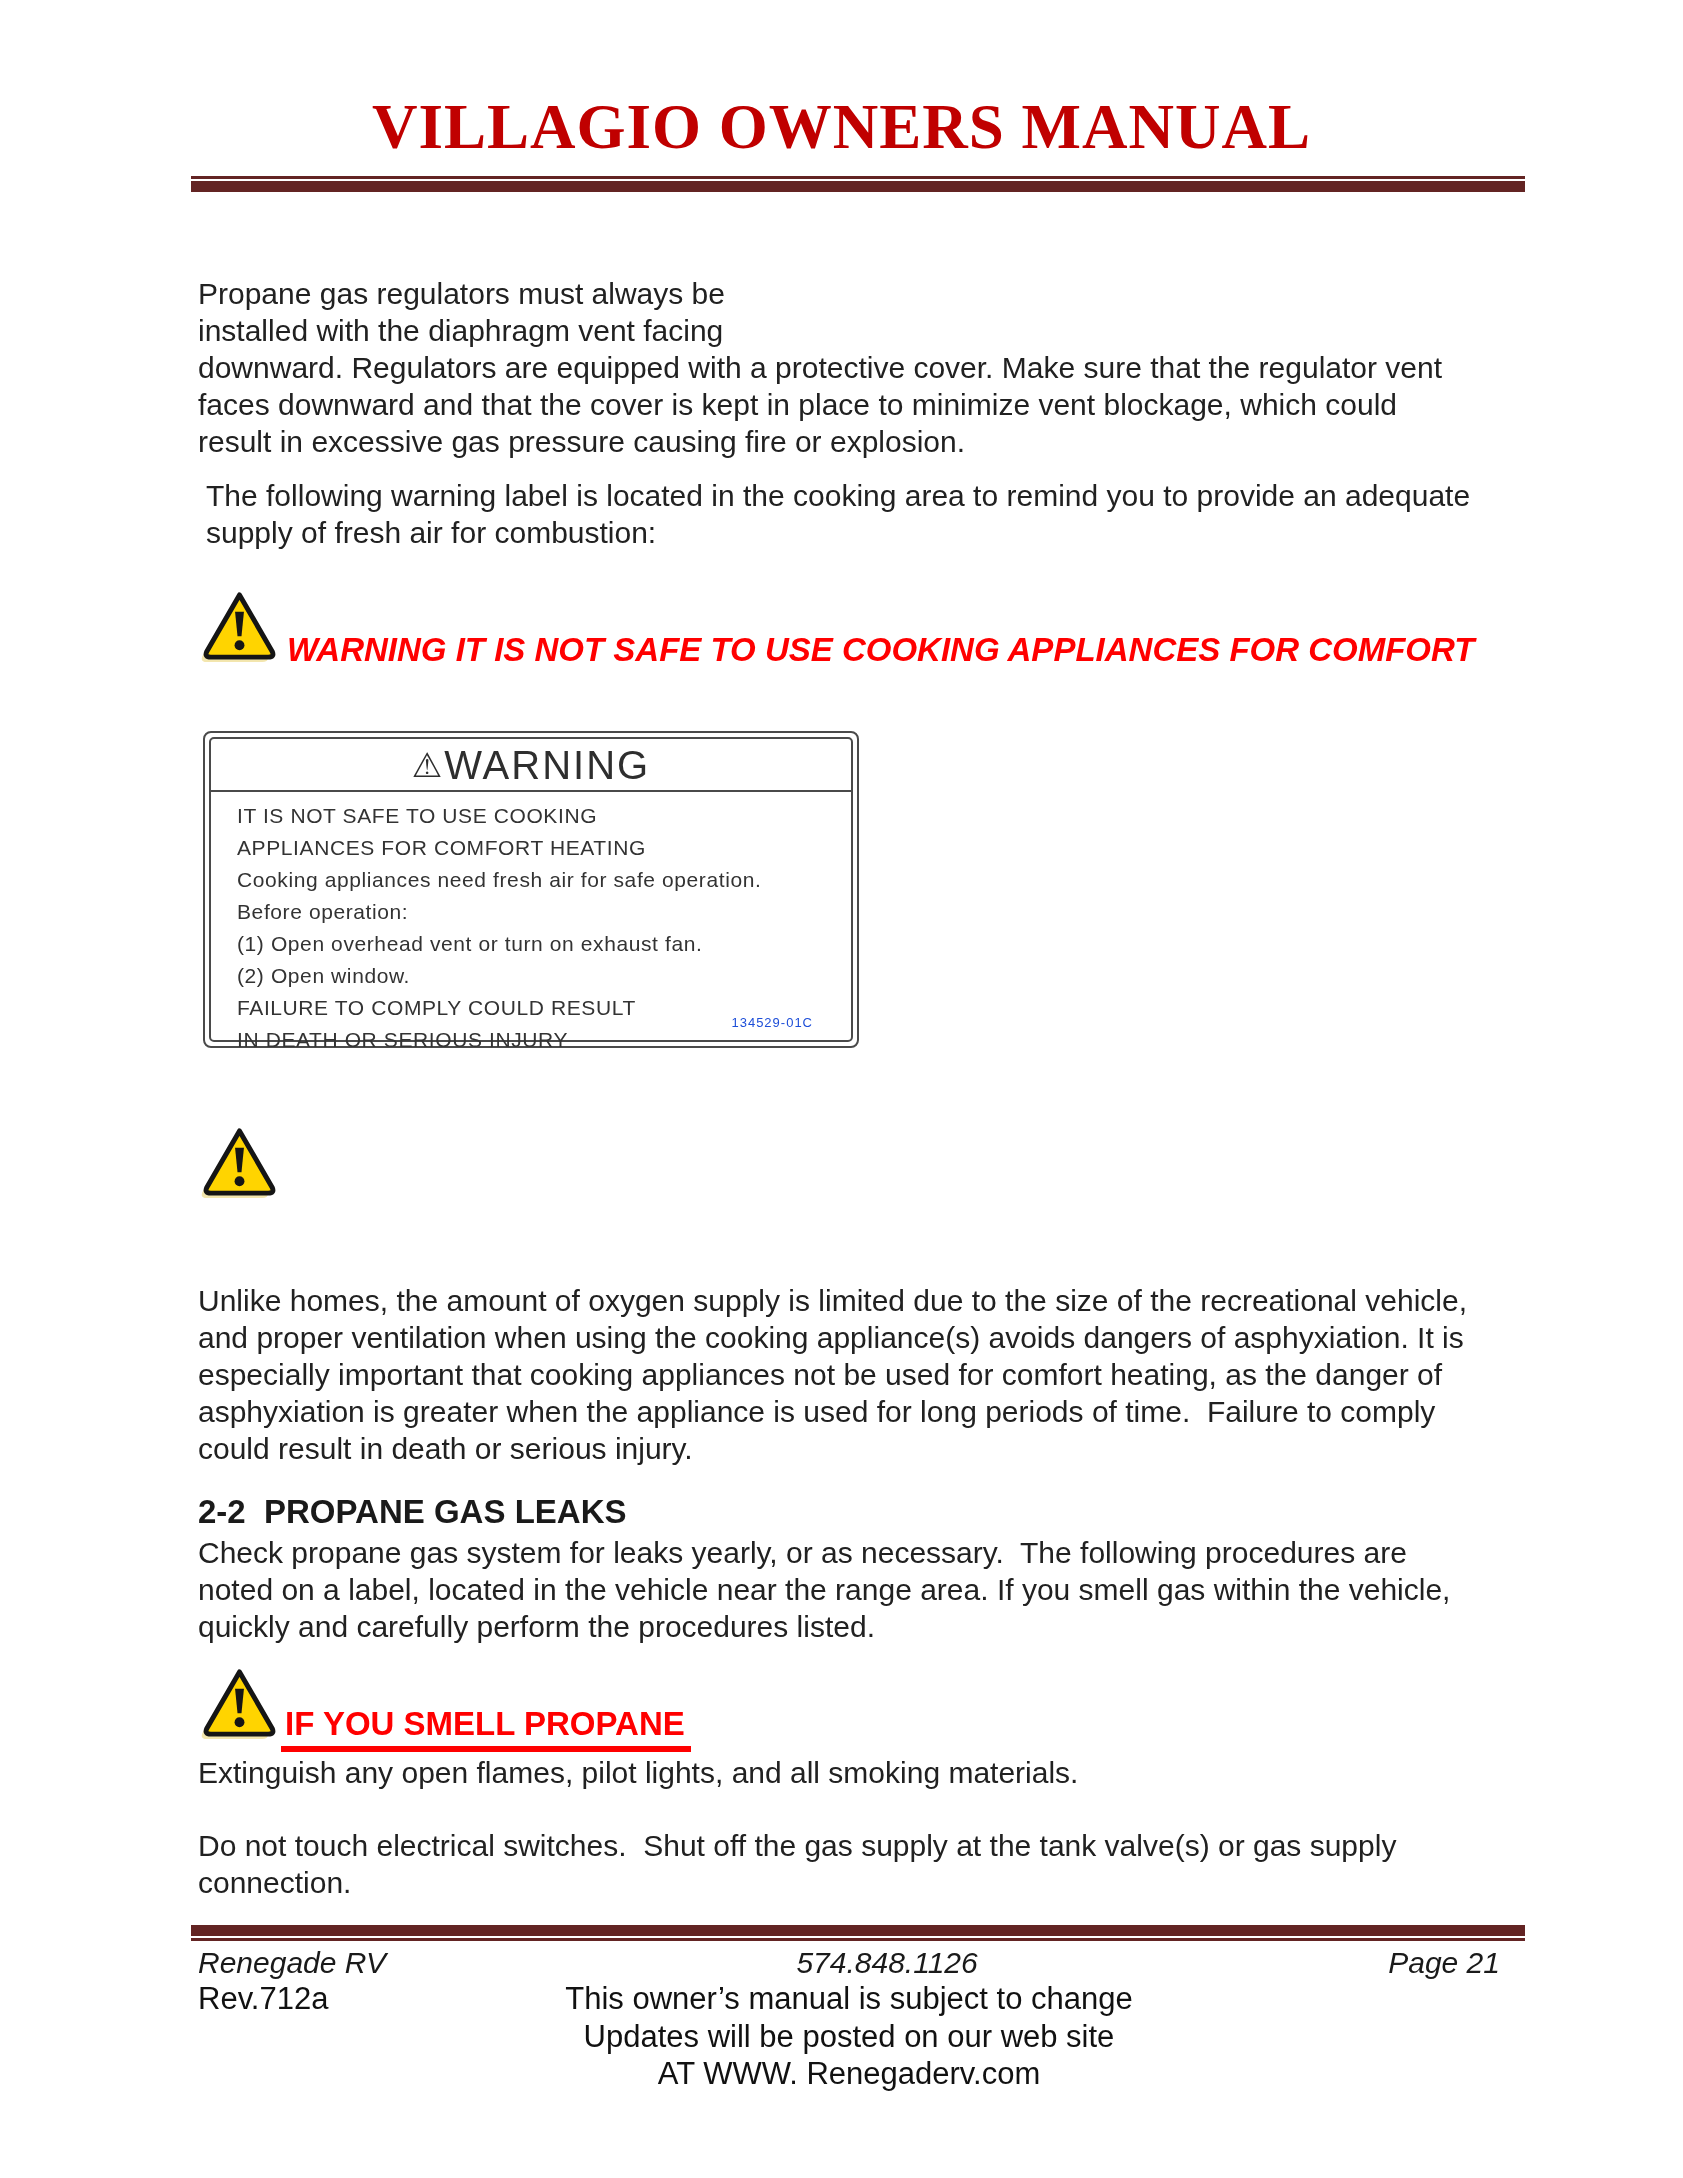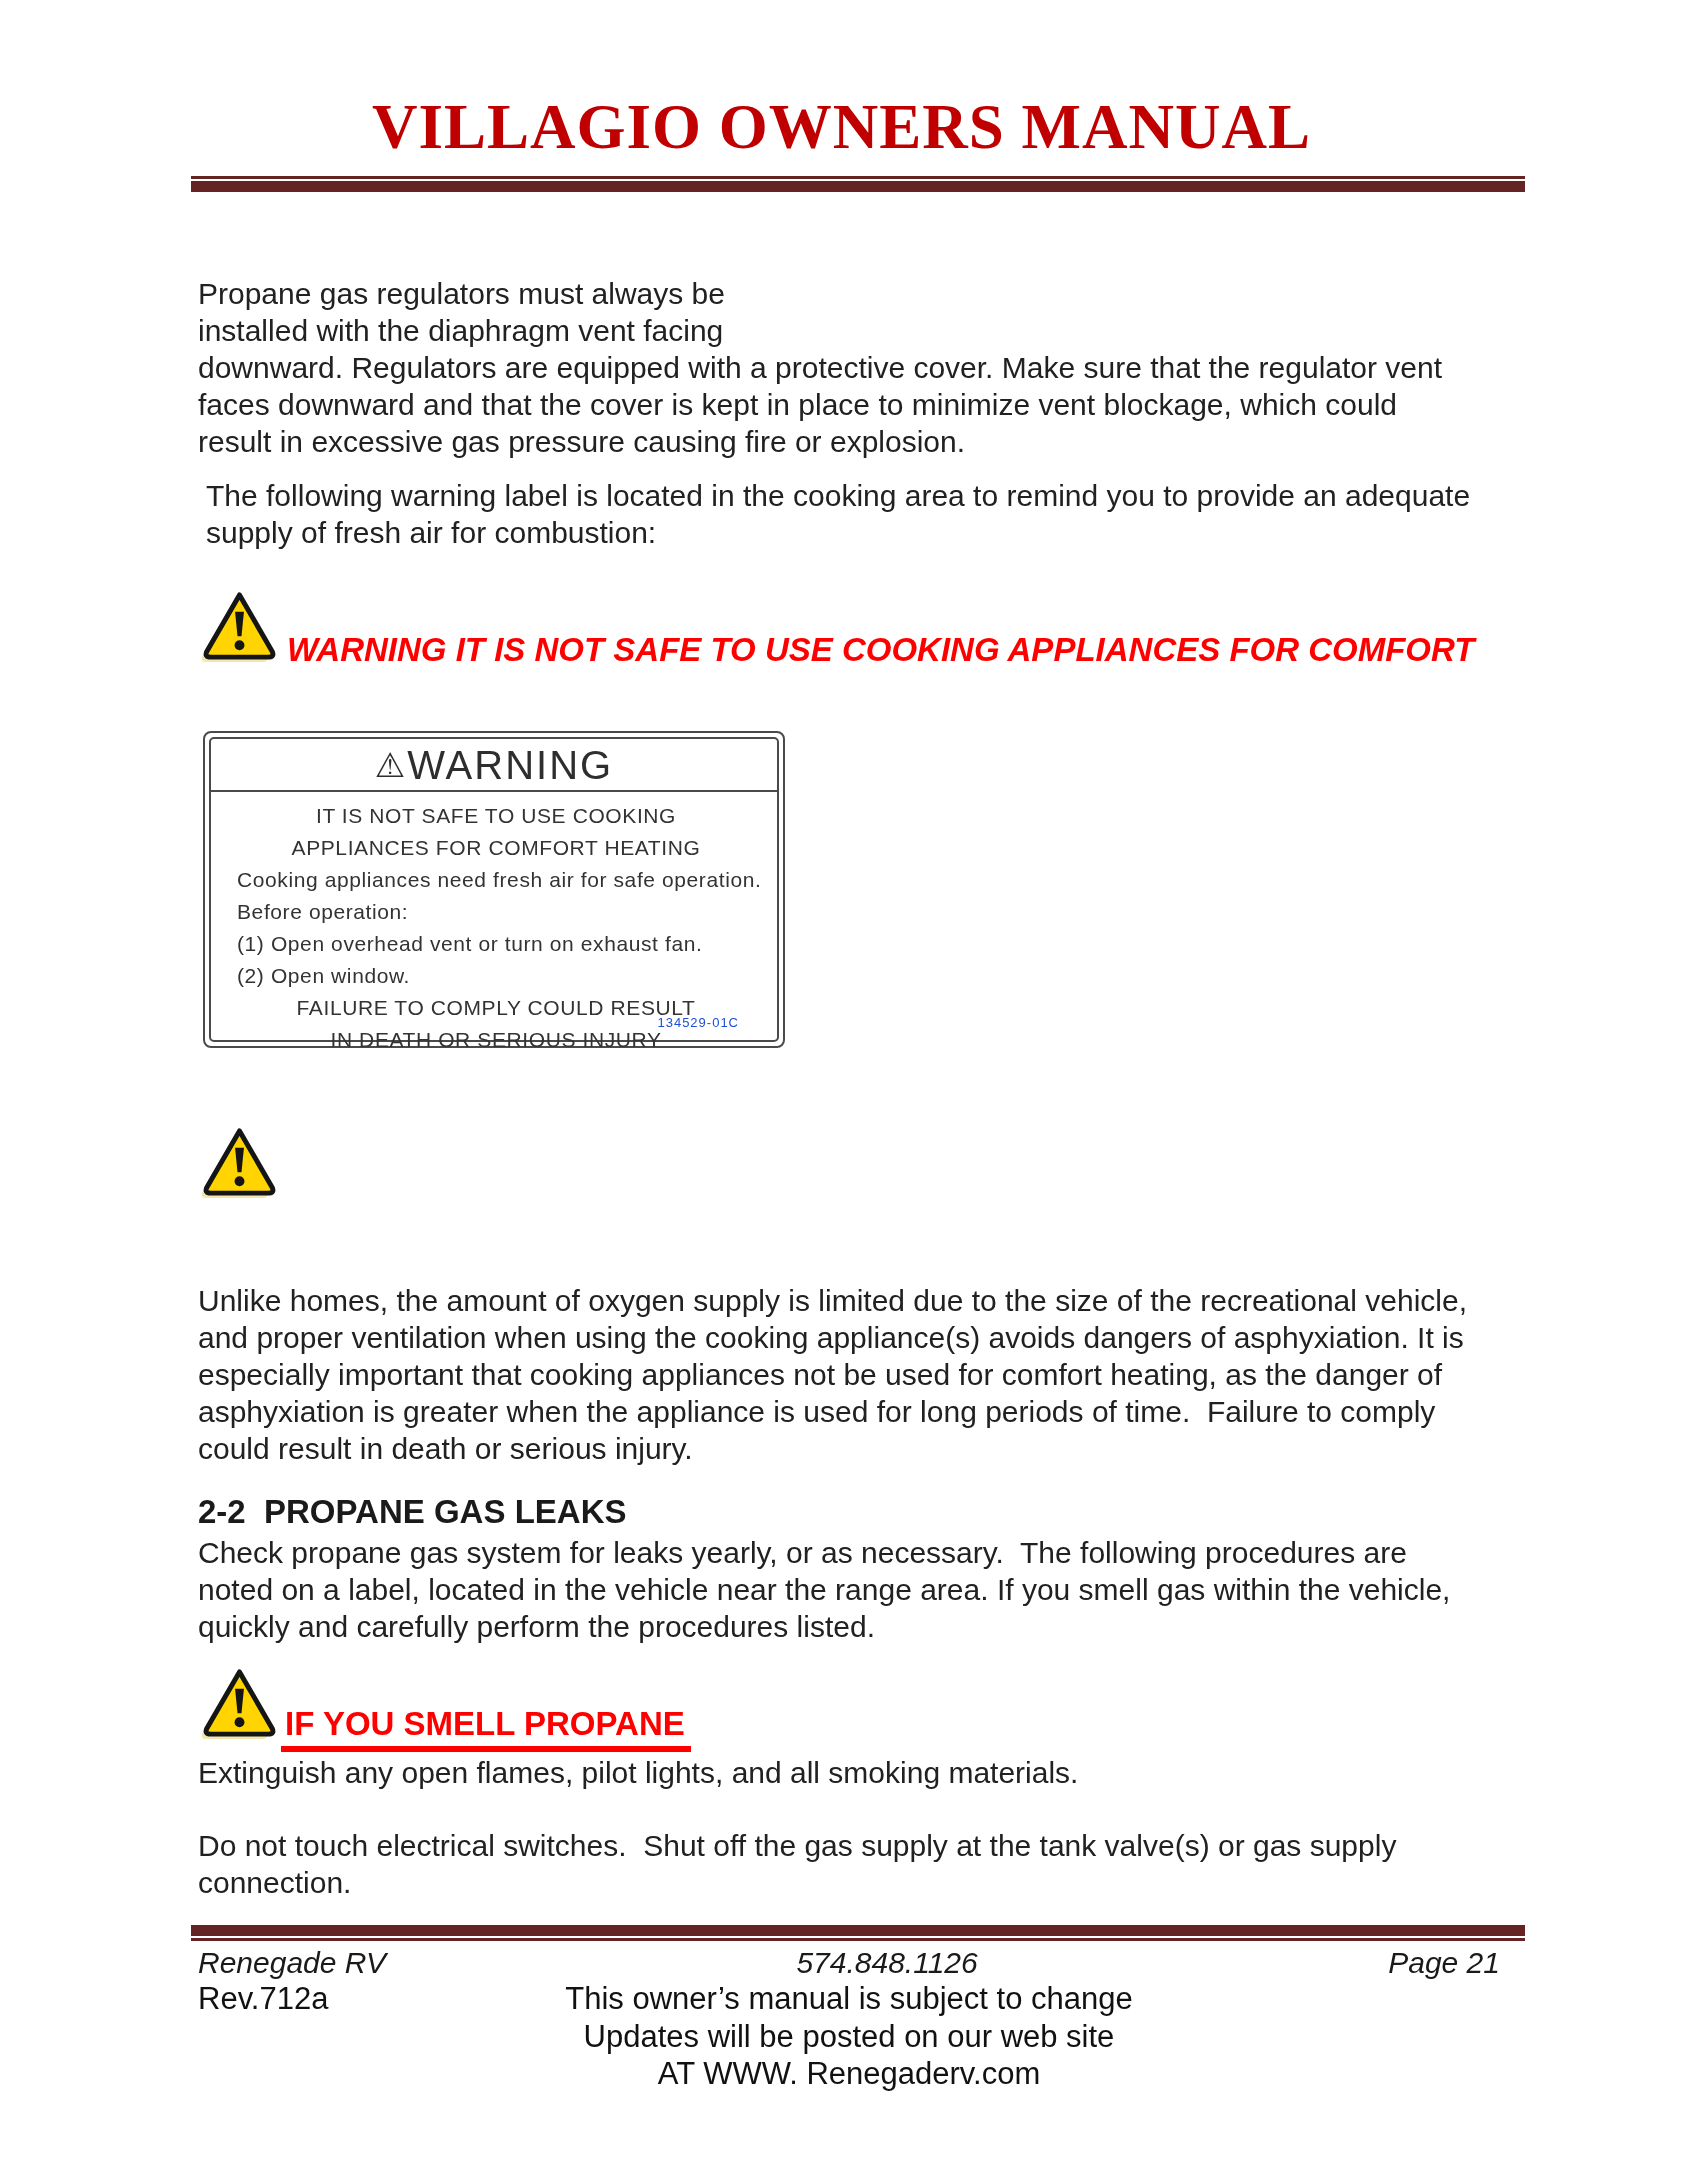--- a/index.html
+++ b/index.html
@@ -44,21 +44,21 @@
   .section-heading{
     font-size:33px;
     font-weight:bold;
     white-space:pre;
     color:#1a1a1a;
   }
   
   .tri{width:77px;height:75px;}
   
   .wlabel{
-    left:203px;top:731px;width:582px;height:317px;
+    left:203px;top:731px;width:656px;height:317px;
     border:2px solid #4a4a4a;border-radius:8px;
     padding:4px;box-sizing:border-box;
     background:#fff;
   }
   .wlabel-inner{
     border:2px solid #4a4a4a;border-radius:5px;
     height:100%;box-sizing:border-box;position:relative;
     color:#333;
   }
   .wlabel-title{
@@ -77,21 +77,21 @@
     margin-right:2px;
   }
   .wlabel-body{padding:8px 22px 0 26px;}
   .wl-line{
     font-size:21px;
     line-height:32px;
     letter-spacing:0.6px;
     white-space:pre;
     color:#333;
   }
-  .wl-center{text-align:center;}
+  .wl-center{text-align:left;}
   .wl-code{
     position:absolute;right:38px;bottom:10px;
     font-size:13px;color:#1d4ed8;letter-spacing:1px;
   }
   
   .smell-label{
     font-size:33px;font-weight:bold;color:#FF0000;
     border-bottom:6px solid #FF0000;
     padding:0 6px 3px 4px;
     display:inline-block;

